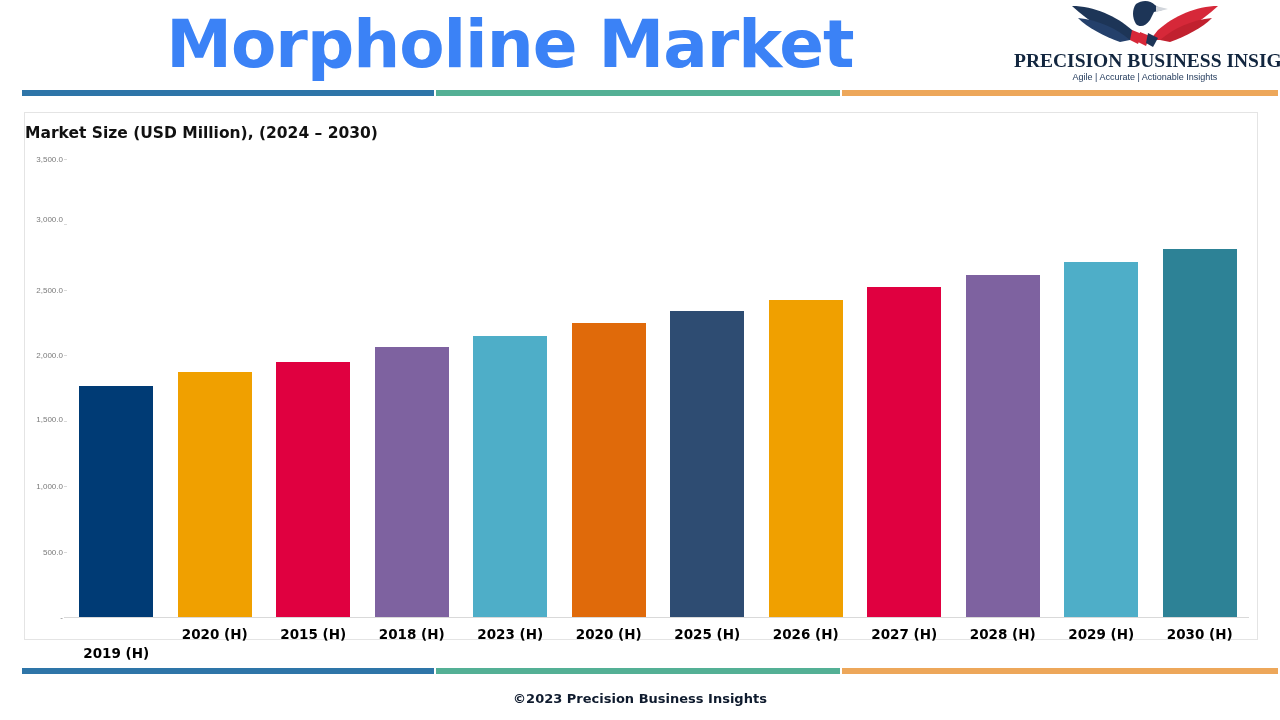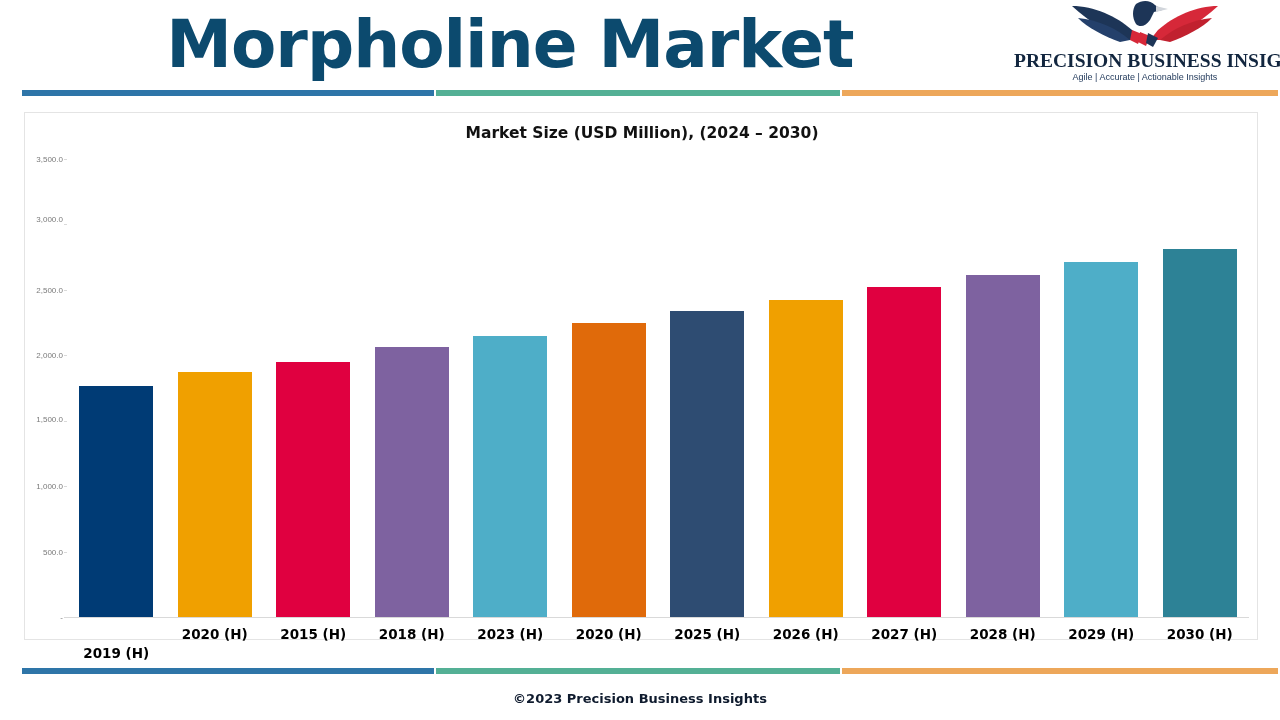--- a/index.html
+++ b/index.html
@@ -24,21 +24,21 @@
   }
   #page-title {
     position: absolute;
     left: 0; top: 2px;
     width: 1020px;
     text-align: center;
     font-family: "DejaVu Sans", sans-serif;
     font-weight: 700;
     font-size: 66px;
     line-height: 86px;
-    color: #0c4a6e;
+    color: #3b82f6;
     letter-spacing: -1px;
     white-space: nowrap;
   }
 
   
   #logo {
     position: absolute;
     right: 4px; top: 0px;
     width: 262px;
     height: 88px;
@@ -104,21 +104,21 @@
     width: 1234px;
     height: 528px;
     border: 1px solid #e4e4e4;
     background: #ffffff;
     box-sizing: border-box;
   }
   #chart-title {
     position: absolute;
     left: 0; top: 11px;
     width: 1234px;
-    text-align: center;
+    text-align: left;
     font-family: "DejaVu Sans", sans-serif;
     font-weight: 700;
     font-size: 15.5px;
     color: #111111;
     white-space: nowrap;
   }
 
   
   #plot {
     position: absolute;

